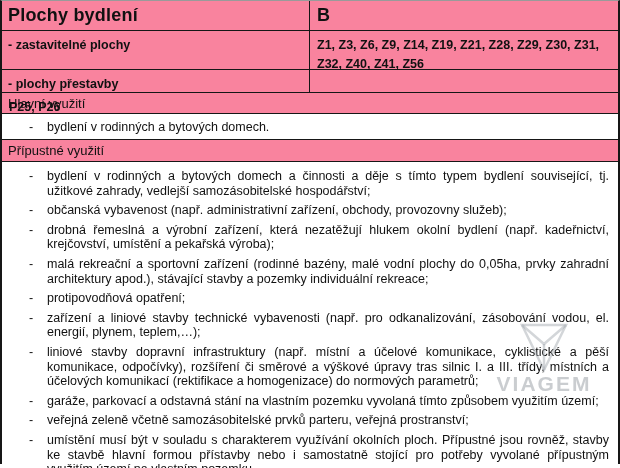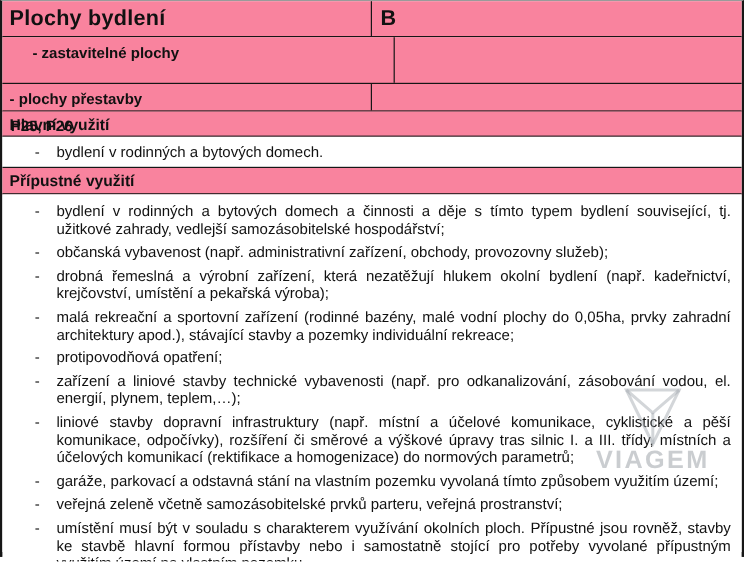--- a/index.html
+++ b/index.html
@@ -42,33 +42,33 @@
     flex: 1;
     padding: 4px 6px 0 7px;
   }
   .r-title { height: 30px; justify-content: center; }
   .r-title .cell { padding-top: 4px; }
   .title-text, .code-text {
     font-size: 18px;
     font-weight: bold;
     letter-spacing: 0.2px;
   }
-  .r-areas { height: 39px; padding-left: 19px; }
+  .r-areas { height: 39px; }
   .r-rebuild { height: 23px; flex-direction: column; }
   .lbl, .val {
     font-size: 12.5px;
     font-weight: bold;
     line-height: 15.5px;
   }
   .sect {
     background: var(--pink, #F9839E);
     border-bottom: 1px solid #161616;
     box-sizing: border-box;
     font-size: 13px;
-    font-weight: bold;
+    font-weight: normal;
     padding: 3px 6px 0 6px;
   }
   .sect-main { height: 21px; }
   .sect-allow { height: 22px; }
   .white-row {
     background: #fff;
     border-bottom: 1px solid #161616;
     box-sizing: border-box;
     height: 26px;
     padding-top: 6px;
@@ -120,20 +120,23 @@
         <span class="title-text">Plochy bydlení</span>
       </div>
       <div class="cell right">
         <span class="code-text">B</span>
       </div>
     </div>
 
     <div class="row r-areas">
       <div class="cell left">
         <span class="lbl">- zastavitelné plochy</span>
+      </div>
+      <div class="cell right">
+        <span class="val">Z1, Z3, Z6, Z9, Z14, Z19, Z21, Z28, Z29, Z30, Z31, Z32, Z40, Z41, Z56</span>
       </div>
     </div>
 
     <div class="row r-rebuild">
       <div class="cell left">
         <span class="lbl">- plochy přestavby</span>
       </div>
       <div class="cell right">
         <span class="val">P25, P26</span>
       </div>

